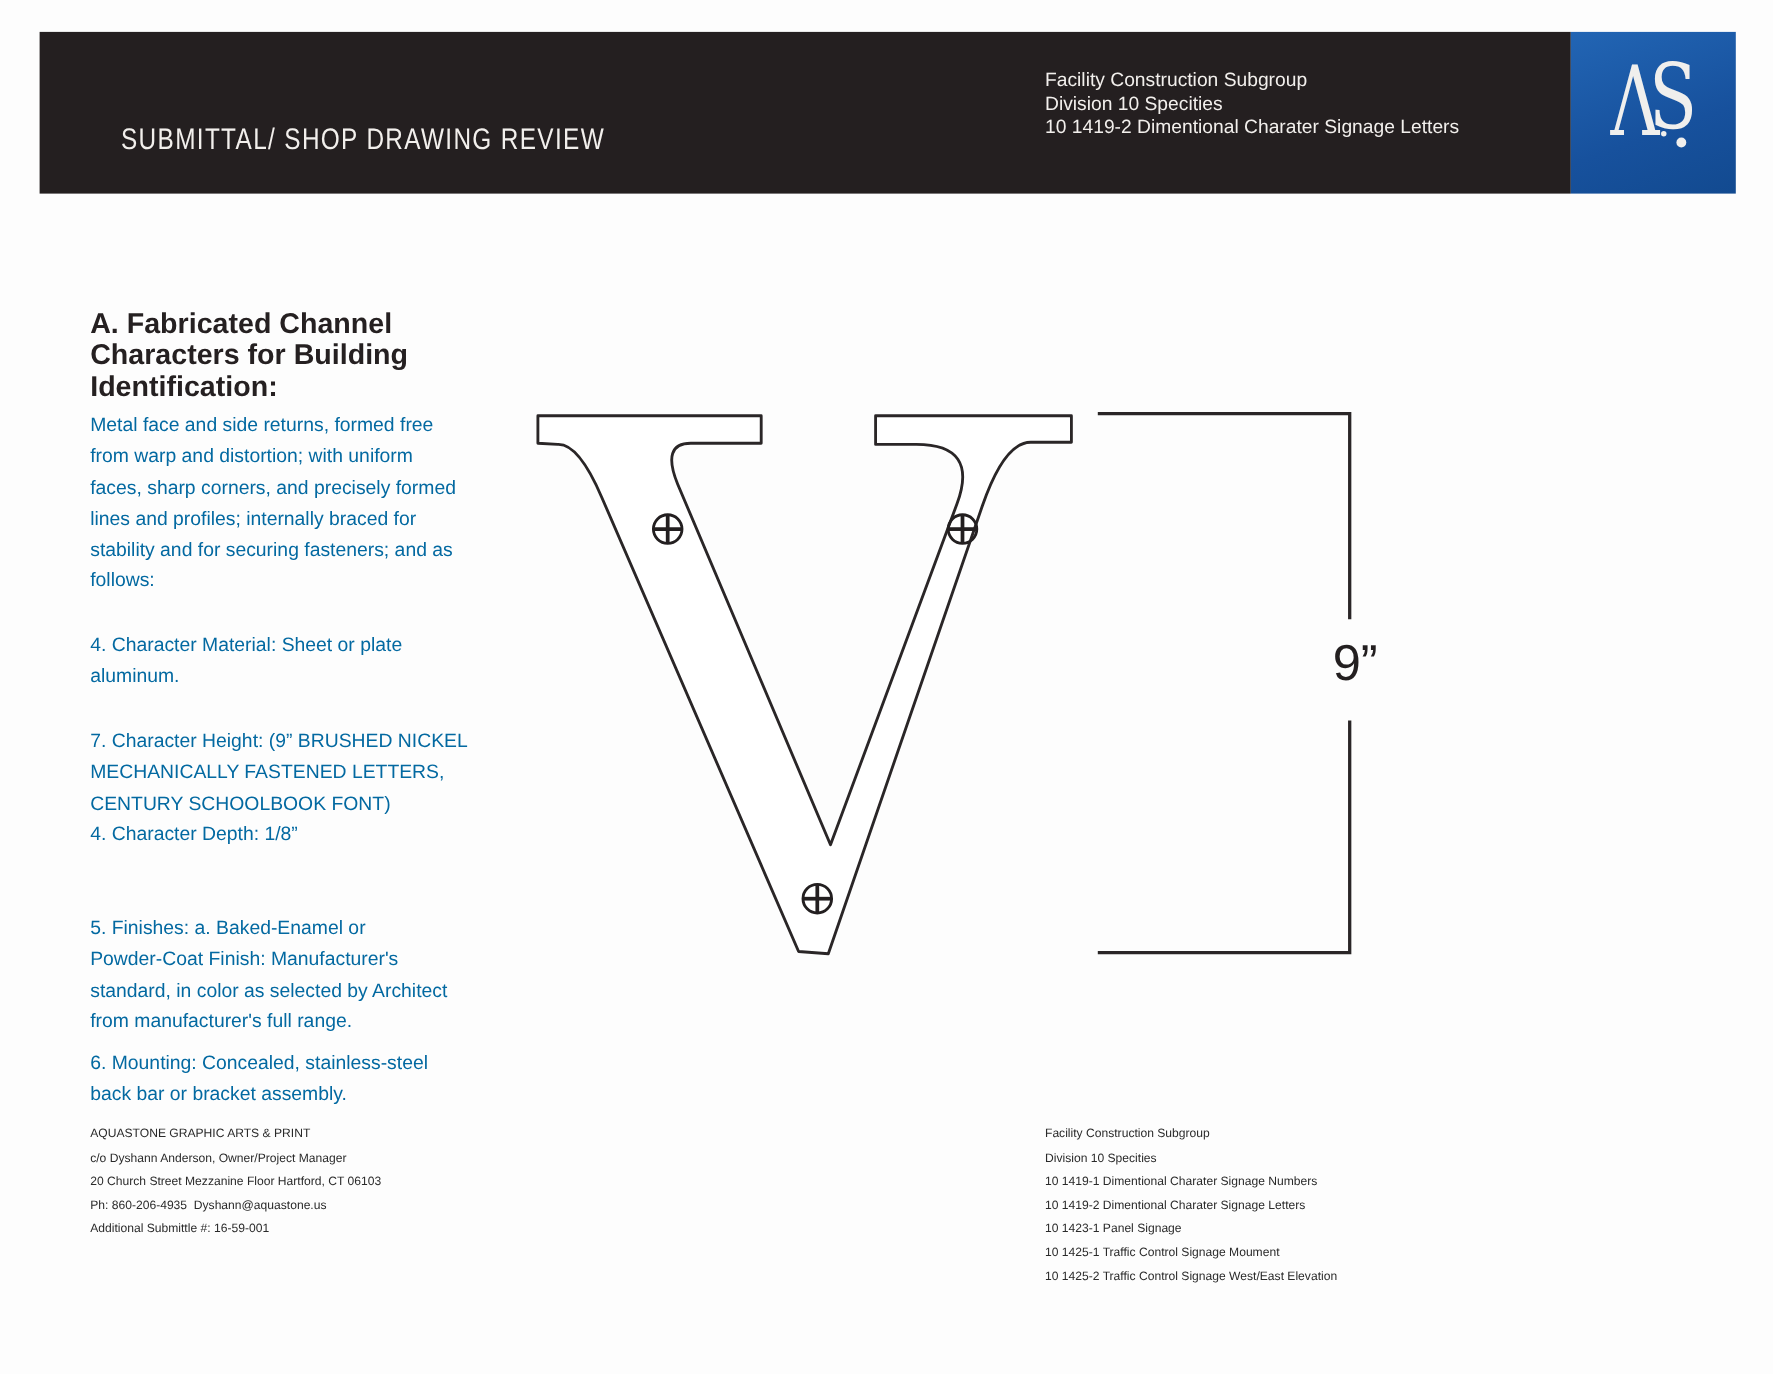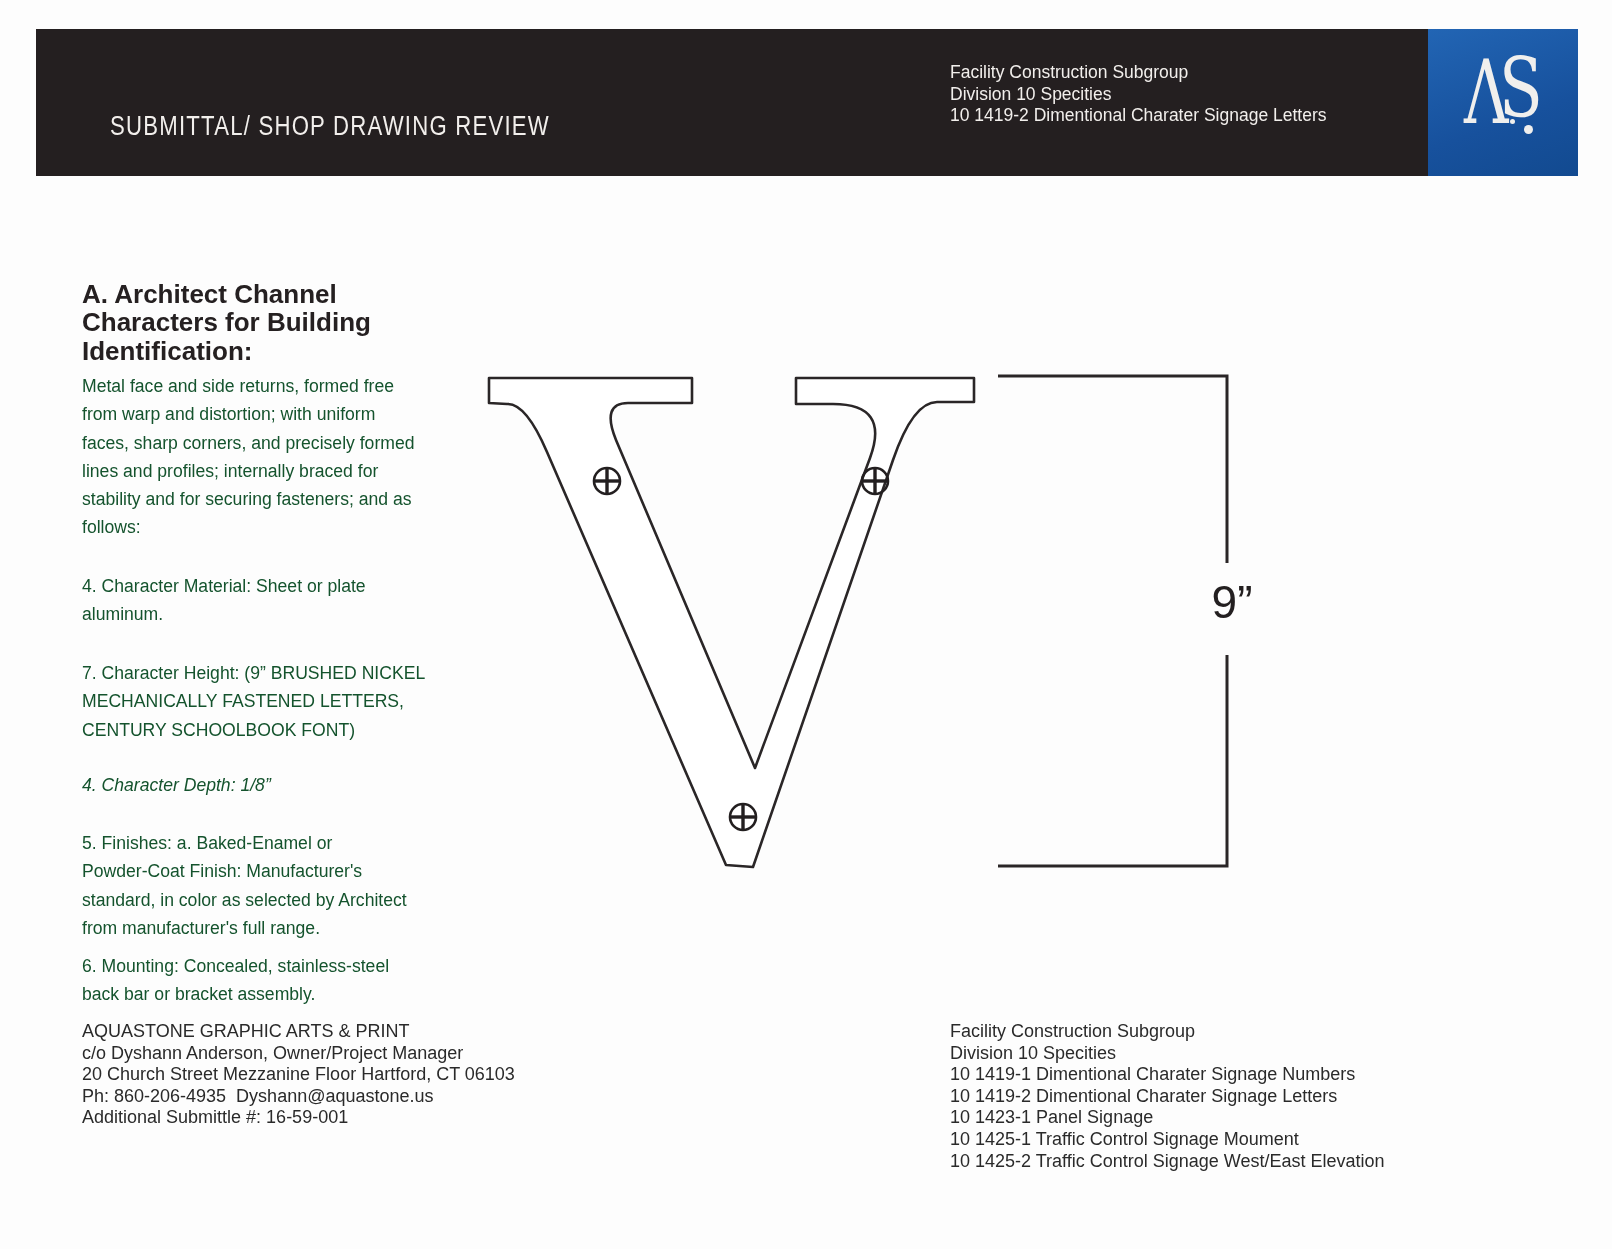--- a/index.html
+++ b/index.html
@@ -17,26 +17,26 @@
   .logo-a,.logo-s{position:absolute;color:#f0efed;font-family:"DejaVu Serif",serif;line-height:1;}
   .logo-a{left:36px;top:20px;font-size:88px;transform:scaleX(0.70);transform-origin:left top;}
   .logo-s{left:71px;top:19px;font-size:82px;transform:scaleX(0.78);transform-origin:left top;}
   .logo-dot{position:absolute;background:#f0efed;border-radius:50%;}
   .logo-dot.small{left:82px;top:90px;width:5px;height:5px;}
   .logo-dot.large{left:96px;top:96px;width:9px;height:9px;}
 
   
   .leftcol{position:absolute;left:82px;white-space:pre-wrap;}
   .spec-heading{top:280px;font-size:26px;line-height:28.3px;font-weight:600;color:#252021;}
-  .spec-body{font-size:17.6px;line-height:28.3px;color:#14532d;}
+  .spec-body{font-size:17.6px;line-height:28.3px;color:#0369a1;}
   .p-intro{top:372px;} .p-item2{top:572px;} .p-item3{top:659px;}
-  .p-item4{top:771px;font-style:italic;} .p-item5{top:829px;} .p-item6{top:942px;margin-top:10px;}
+  .p-item4{top:744px;} .p-item5{top:829px;} .p-item6{top:942px;margin-top:10px;}
 
   
-  .addr{position:absolute;font-size:18px;line-height:21.6px;color:#2a2a2a;white-space:pre-wrap;}
+  .addr{position:absolute;font-size:11px;line-height:21.6px;color:#2a2a2a;white-space:pre-wrap;}
   .contact{left:82px;top:1021px;}
   .submittals{left:950px;top:1021px;}
 
   
   .drawing{position:absolute;left:462px;top:350px;width:800px;height:530px;}
   .dim-label{font-size:46px;fill:#231f20;font-family:"Liberation Sans",sans-serif;}
 </style>
 </head>
 <body>
 
@@ -49,21 +49,21 @@
 10 1419-2 Dimentional Charater Signage Letters</div>
   </div>
 
   <div class="logo-box">
     <span class="logo-a">Λ</span>
     <span class="logo-s">S</span>
     <span class="logo-dot small"></span>
     <span class="logo-dot large"></span>
   </div>
 
-  <div class="leftcol spec-heading">A. Architect Channel
+  <div class="leftcol spec-heading">A. Fabricated Channel
 Characters for Building
 Identification:</div>
   <div class="leftcol spec-body p-intro">Metal face and side returns, formed free
 from warp and distortion; with uniform
 faces, sharp corners, and precisely formed
 lines and profiles; internally braced for
 stability and for securing fasteners; and as
 follows:</div>
   <div class="leftcol spec-body p-item2">4. Character Material: Sheet or plate
 aluminum.</div>

